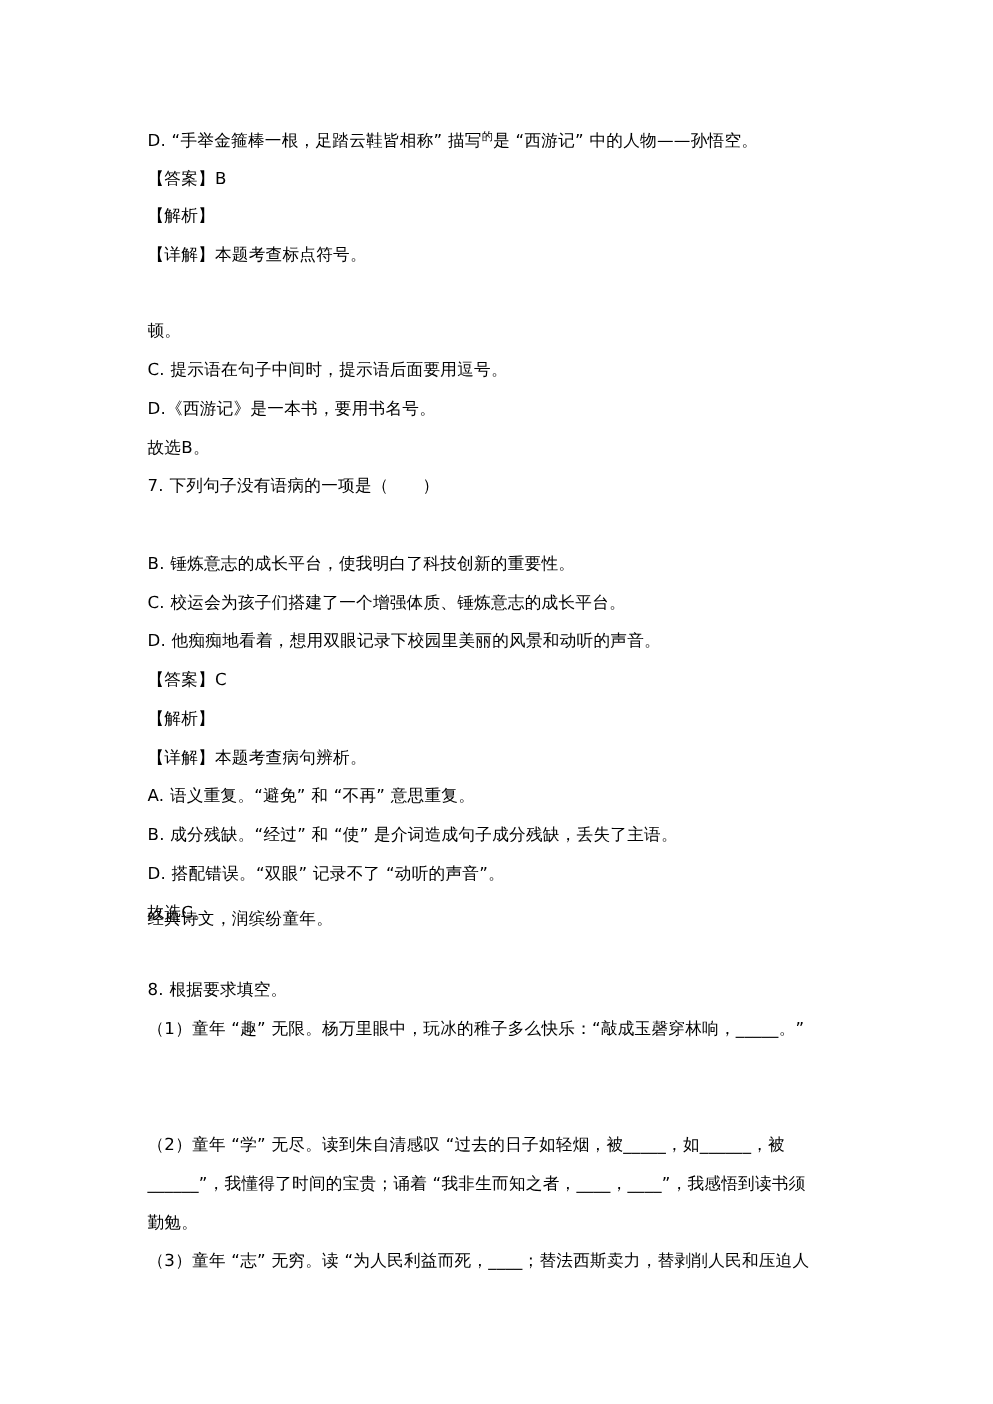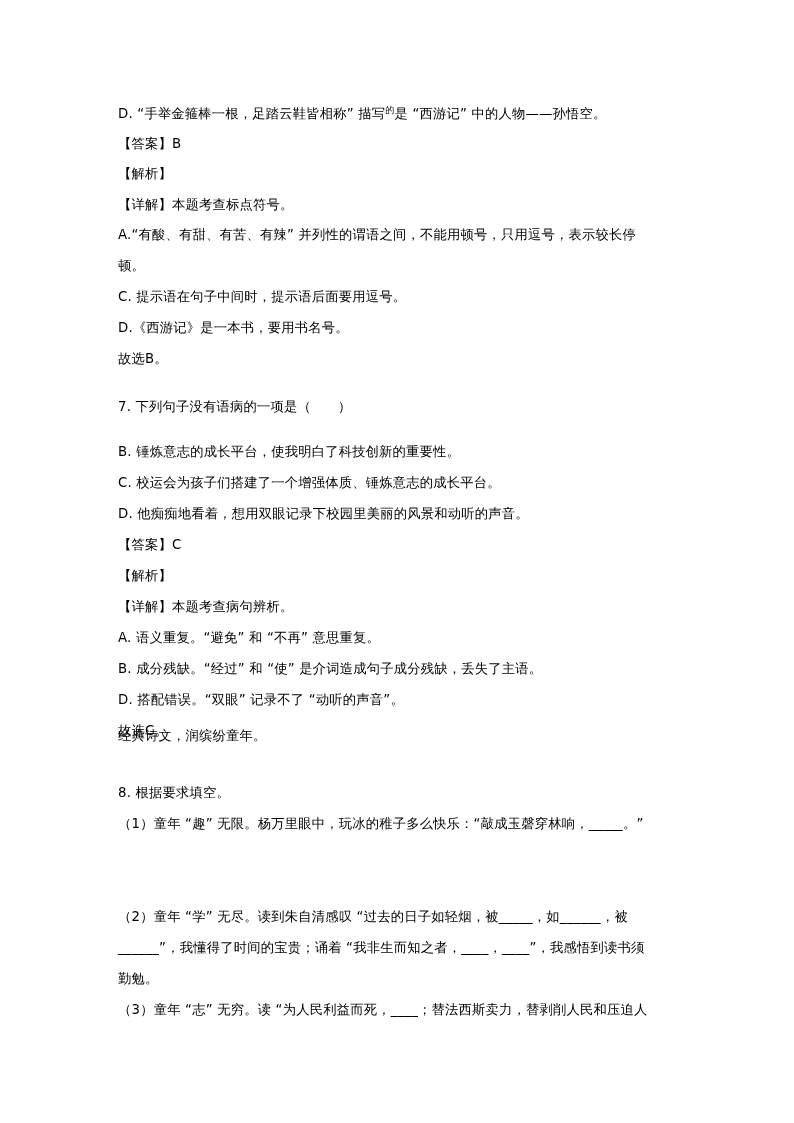--- a/index.html
+++ b/index.html
@@ -10,26 +10,25 @@
   .sup { font-size:9px; position:relative; top:-5px; }
 </style>
 </head>
 <body>
 
 <div class="page">
   <div class="line" style="top:106px"><span>D. “手举金箍棒一根，足踏云鞋皆相称” 描写</span><span class="sup">的</span><span>是 “西游记” 中的人物——孙悟空。</span></div>
   <div class="line" style="top:136px">【答案】B</div>
   <div class="line" style="top:166px">【解析】</div>
   <div class="line" style="top:197px">【详解】本题考查标点符号。</div>
-  <div class="line" style="top:227px">A.“有酸、有甜、有苦、有辣” 并列性的谓语之间，不能用顿号，只用逗号，表示较长停</div>
   <div class="line" style="top:258px">顿。</div>
   <div class="line" style="top:289px">C. 提示语在句子中间时，提示语后面要用逗号。</div>
   <div class="line" style="top:320px">D.《西游记》是一本书，要用书名号。</div>
   <div class="line" style="top:351px">故选B。</div>
-  <div class="line" style="top:399px">7. 下列句子没有语病的一项是（　　）</div>
+  <div class="line" style="top:382px">7. 下列句子没有语病的一项是（　　）</div>
   <div class="line" style="top:444px">B. 锤炼意志的成长平台，使我明白了科技创新的重要性。</div>
   <div class="line" style="top:506px">D. 他痴痴地看着，想用双眼记录下校园里美丽的风景和动听的声音。</div>
   <div class="line" style="top:475px">C. 校运会为孩子们搭建了一个增强体质、锤炼意志的成长平台。</div>
   <div class="line" style="top:537px">【答案】C</div>
   <div class="line" style="top:568px">【解析】</div>
   <div class="line" style="top:599px">【详解】本题考查病句辨析。</div>
   <div class="line" style="top:630px">A. 语义重复。“避免” 和 “不再” 意思重复。</div>
   <div class="line" style="top:661px">B. 成分残缺。“经过” 和 “使” 是介词造成句子成分残缺，丢失了主语。</div>
   <div class="line" style="top:692px">D. 搭配错误。“双眼” 记录不了 “动听的声音”。</div>
   <div class="line" style="top:723px">故选C。</div>

